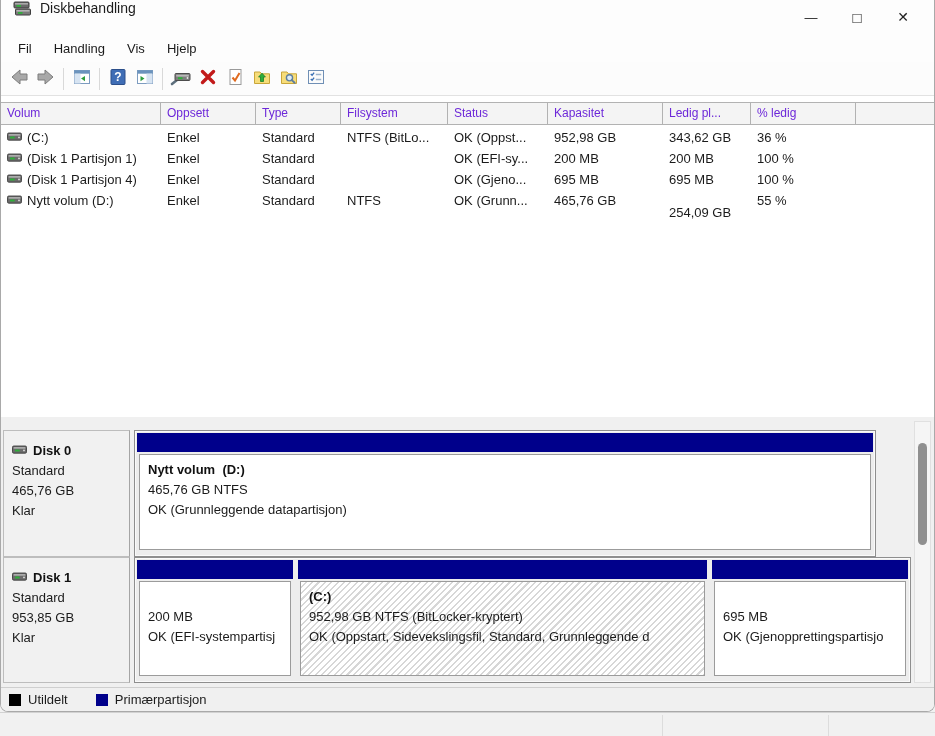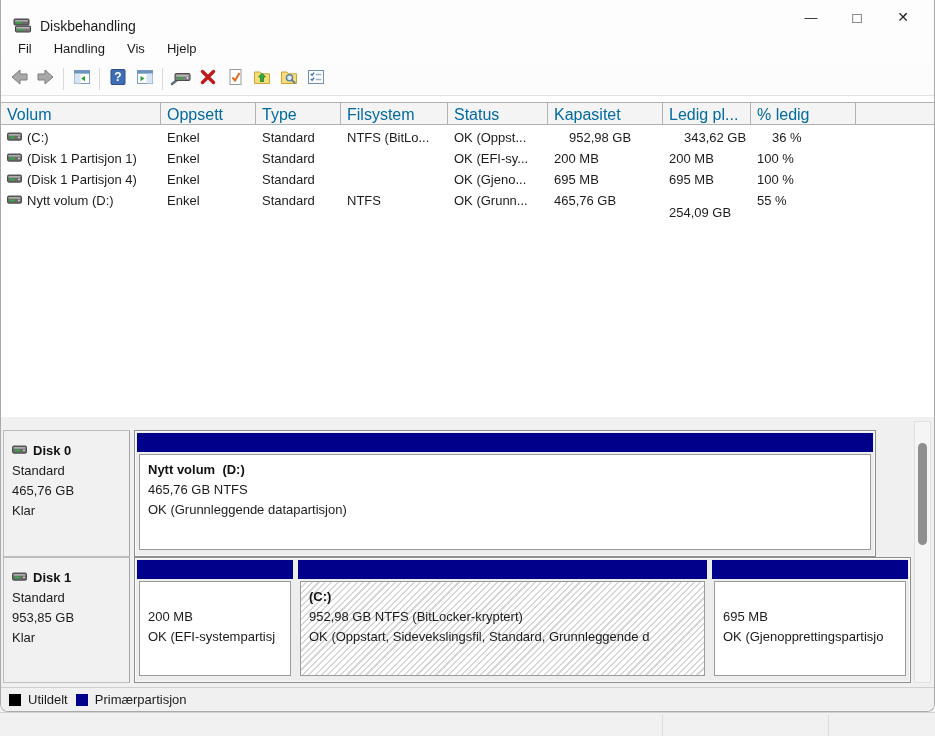--- a/index.html
+++ b/index.html
@@ -1,40 +1,40 @@
 <!DOCTYPE html>
 <html><head>
 <meta charset="utf-8">
 <style>
   html,body{margin:0;padding:0;background:#e9e9e9;font-family:"Liberation Sans",sans-serif;}
   #stage{position:relative;width:935px;height:736px;background:#f2f2f2;overflow:hidden;}
   #window{position:absolute;left:0;top:0;width:935px;height:712px;background:#ffffff;
           border:1px solid #a9a9a9;border-top:none;box-sizing:border-box;border-radius:0 0 8px 8px;overflow:hidden;}
   
-  .titlebar{height:34px;display:flex;align-items:flex-end;background:#fdfdfd;position:relative;}
+  .titlebar{height:34px;display:flex;align-items:flex-start;background:#fdfdfd;position:relative;}
   .app-icon{margin:0 8px 0 12px;display:flex;align-items:center;}
   .title-text{font-size:14px;color:#1b1b1b;}
   .win-controls{position:absolute;right:0;top:0;height:34px;display:flex;}
   .win-btn{width:46px;height:34px;display:flex;align-items:center;justify-content:center;
            font-size:13px;color:#222;cursor:default;}
   .win-btn.max{font-size:15px;}
   .win-btn.close{font-size:14px;margin-right:8px;}
   
   .menubar{height:28px;display:flex;align-items:center;background:#fdfdfd;padding-left:6px;}
   .menu-item{font-size:13px;color:#1b1b1b;padding:3px 11px;}
   
   .toolbar{height:33px;display:flex;align-items:center;background:#fcfcfc;
            border-bottom:1px solid #e2e2e2;padding-left:4px;}
   .tb-btn{width:27px;height:26px;display:flex;align-items:center;justify-content:center;}
   .tb-sep{width:1px;height:22px;background:#d9d9d9;margin:0 4px;}
   
   .listview{height:321px;background:#fff;position:relative;box-sizing:border-box;}
   .lv-header{position:absolute;top:6px;left:0;right:0;height:23px;display:flex;
              background:#f4f4f4;border-top:1px solid #b2b2b2;border-bottom:1px solid #b2b2b2;box-sizing:border-box;}
-  .lv-hcell{font-size:16px;color:#0369a1;padding:3px 0 0 6px;border-right:1px solid #b2b2b2;
+  .lv-hcell{font-size:12px;color:#6d28d9;padding:3px 0 0 6px;border-right:1px solid #b2b2b2;
             box-sizing:border-box;white-space:nowrap;overflow:hidden;}
   .lv-hcell.fill{flex:1;border-right:none;}
   .lv-rows{position:absolute;top:31px;left:0;right:0;}
   .lv-row{height:21px;display:flex;align-items:center;}
   .lv-cell{font-size:13px;color:#1b1b1b;padding-left:6px;box-sizing:border-box;
            white-space:nowrap;overflow:hidden;display:flex;align-items:center;}
   .vol-icon{margin:0 5px 0 0;flex:0 0 auto;}
   
   .graphical{height:270px;background:#f0f0f0;position:relative;}
   .disk-row{position:absolute;left:2px;}
@@ -51,21 +51,21 @@
   .part-body.hatched{background:repeating-linear-gradient(135deg,#ffffff 0px,#ffffff 3px,#d7d7d7 3px,#d7d7d7 4.5px);}
   .part-title{font-size:13px;font-weight:bold;color:#111;line-height:20px;min-height:20px;
               white-space:pre;overflow:hidden;}
   .part-line{font-size:13px;color:#1b1b1b;line-height:20px;white-space:nowrap;overflow:hidden;}
   
   .vscroll{position:absolute;left:913px;top:4px;width:17px;height:262px;background:#f5f5f5;
            border:1px solid #e0e0e0;box-sizing:border-box;}
   .vthumb{position:absolute;left:3px;top:21px;width:9px;height:102px;background:#8f8f8f;border-radius:5px;}
   
   .legendbar{height:23px;background:#f0f0f0;border-top:1px solid #cfcfcf;display:flex;
-             align-items:center;padding-left:8px;gap:8px;}
+             align-items:center;padding-left:8px;gap:28px;}
   .legend-item{display:flex;align-items:center;gap:7px;}
   .legend-swatch{width:12px;height:12px;flex:0 0 auto;}
   .legend-label{font-size:13px;color:#1b1b1b;}
   
   .below{position:absolute;left:0;top:712px;width:935px;height:24px;background:#f1f1f1;
          border-top:1px solid #d2d2d2;}
   .below .tick{position:absolute;top:2px;bottom:0;width:1px;background:#dcdcdc;}
 </style>
 </head>
 <body>
@@ -198,21 +198,21 @@
                   <rect x="1.6" y="2.9" width="12.8" height="1.9" rx="0.9" fill="#ababab"></rect>
                   <rect x="3.2" y="5.4" width="5" height="2.2" rx="0.6" fill="#2fae3a"></rect>
                   <circle cx="12.8" cy="6.5" r="0.9" fill="#e8e8e8"></circle>
                 </svg></span>
               <span>(C:)</span>
             </div>
             <div class="lv-cell" style="width: 95px;">Enkel</div>
             <div class="lv-cell" style="width: 85px;">Standard</div>
             <div class="lv-cell" style="width: 107px;">NTFS (BitLo...</div>
             <div class="lv-cell" style="width: 100px;">OK (Oppst...</div>
-            <div class="lv-cell" style="width: 115px; margin-left: 15px;">952,98 GB</div>
+            <div class="lv-cell" style="width: 115px;">952,98 GB</div>
             <div class="lv-cell" style="width: 88px;">343,62 GB</div>
             <div class="lv-cell" style="width: 105px;">36 %</div>
           </div>
           <div class="lv-row">
             <div class="lv-cell" style="width: 160px;">
               <span><svg class="vol-icon" width="15" height="11" viewBox="0 0 16 11">
                   <rect x="0.5" y="1.8" width="15" height="7.6" rx="1.4" fill="#6b6b6b" stroke="#404040"></rect>
                   <rect x="1.6" y="2.9" width="12.8" height="1.9" rx="0.9" fill="#ababab"></rect>
                   <rect x="3.2" y="5.4" width="5" height="2.2" rx="0.6" fill="#2fae3a"></rect>
                   <circle cx="12.8" cy="6.5" r="0.9" fill="#e8e8e8"></circle>

